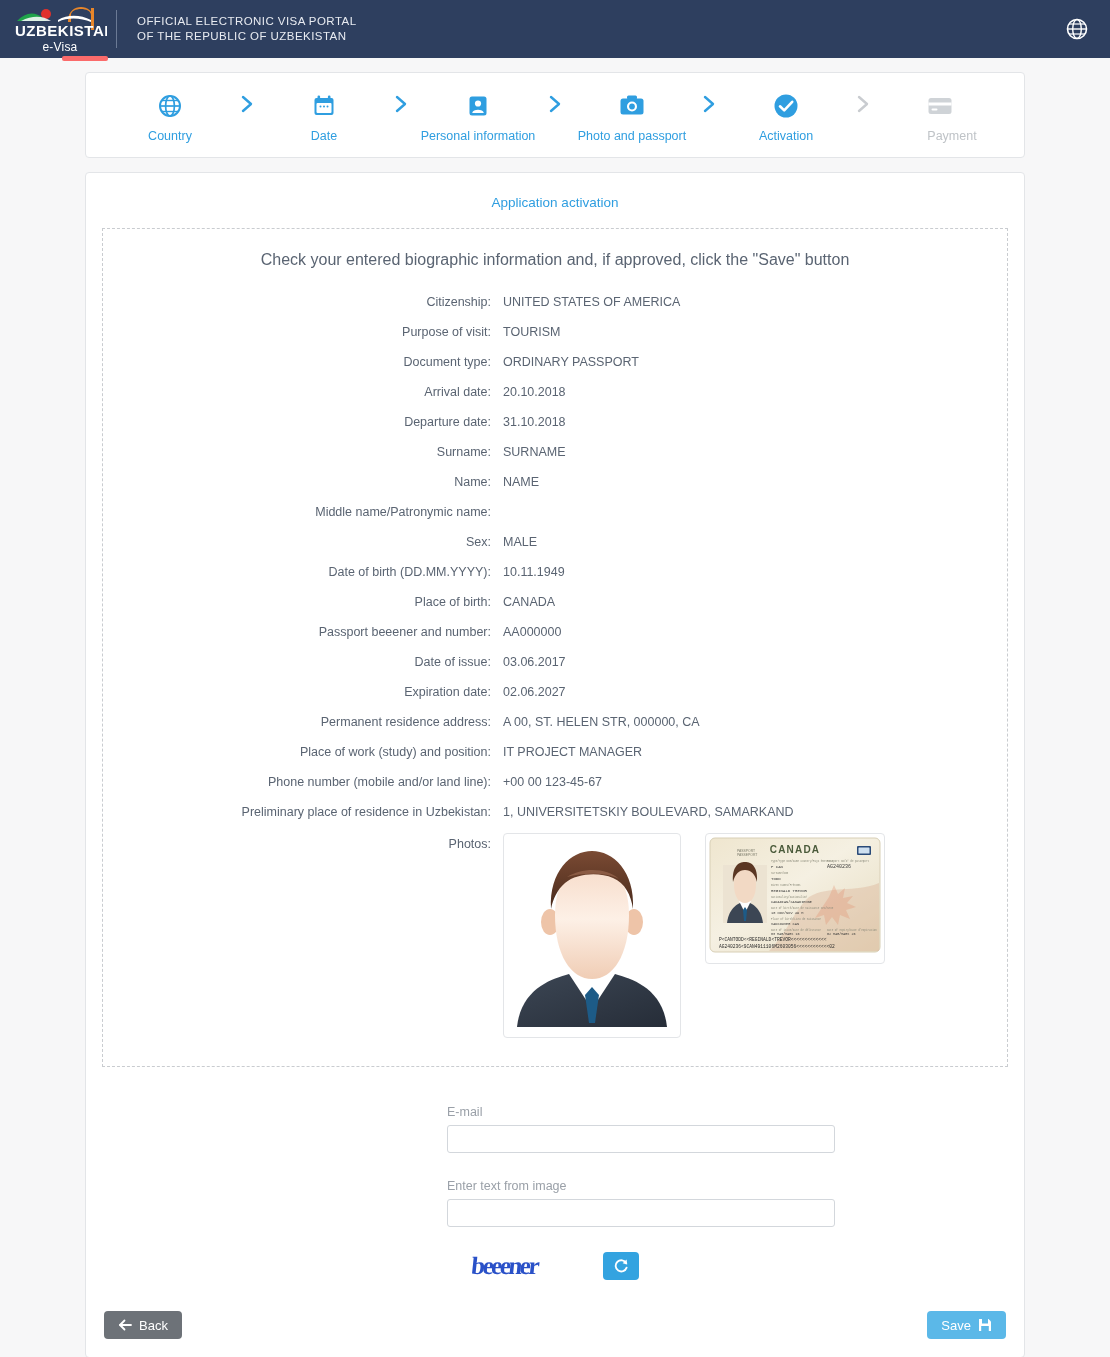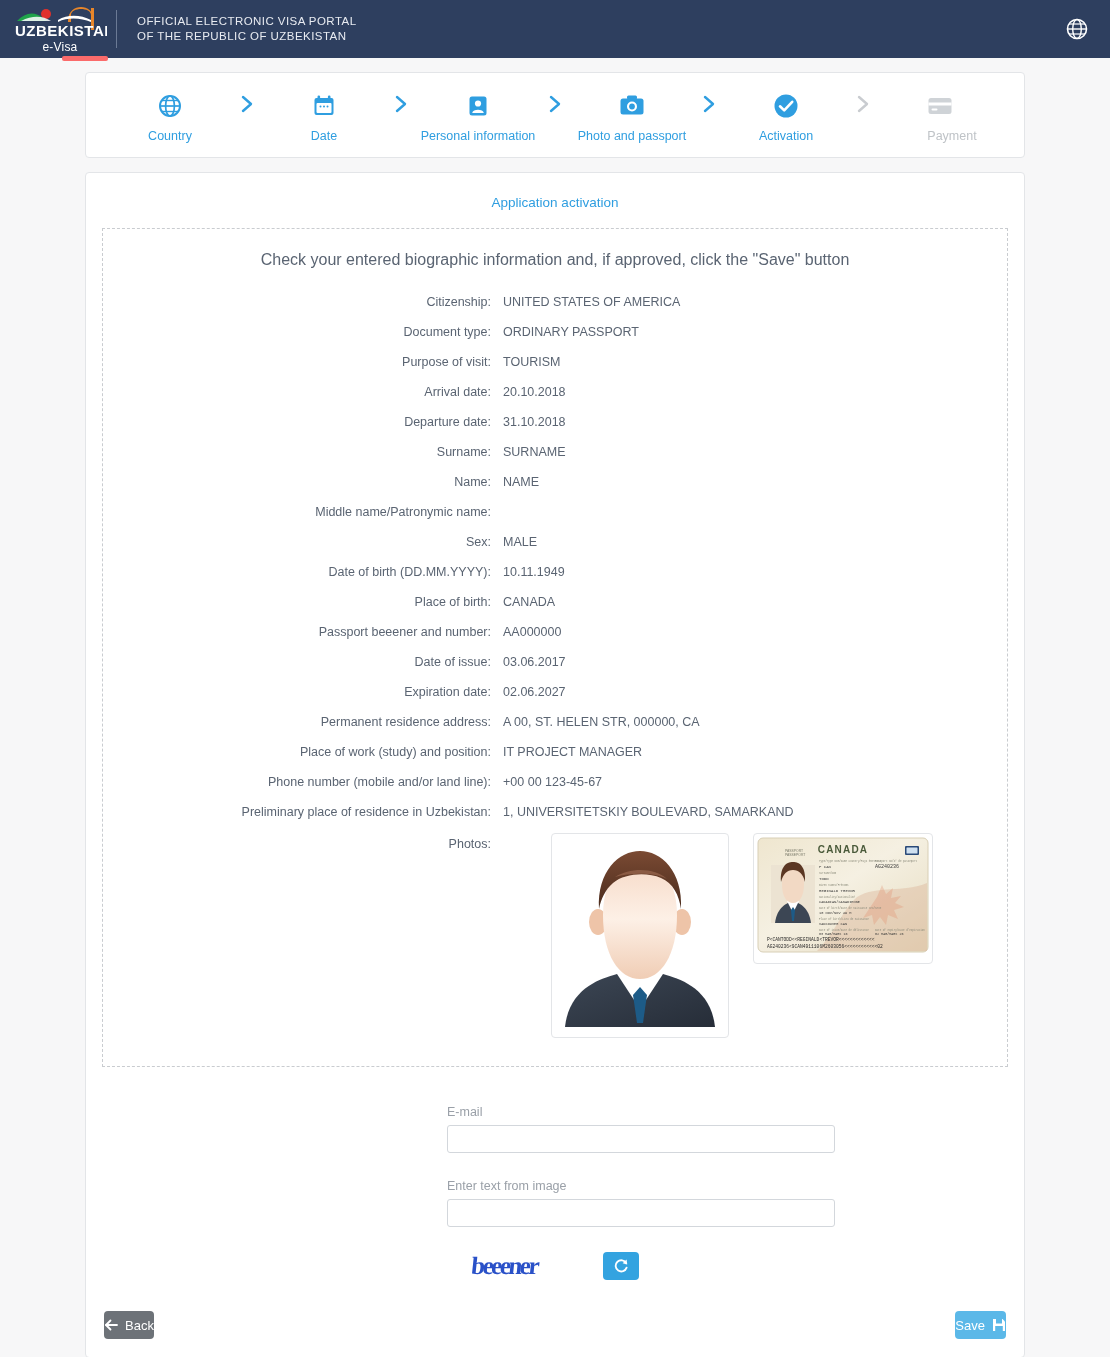--- a/index.html
+++ b/index.html
@@ -149,21 +149,21 @@
     line-height: 22px;
   }
   .info-value {
     flex: 1;
     font-size: 12.5px;
     color: #5a6472;
     line-height: 22px;
   }
 
   
-  .photos-row { align-items: flex-start; padding-top: 6px; gap: 48px; }
+  .photos-row { align-items: flex-start; padding-top: 6px; }
   .photos-box { display: flex; align-items: flex-start; gap: 24px; }
   .photo-frame {
     border: 1px solid #e3e5e8;
     border-radius: 4px;
     background: #fff;
     padding: 3px;
   }
   .photo-portrait { width: 170px; height: 190px; }
   .photo-passport { width: 172px; height: 116px; }
 
@@ -222,21 +222,21 @@
   .btn {
     border: none;
     border-radius: 4px;
     font-family: "Liberation Sans", sans-serif;
     font-size: 13px;
     color: #fff;
     height: 28px;
     display: inline-flex;
     align-items: center;
     gap: 7px;
-    padding: 0 0;
+    padding: 0 14px;
     cursor: pointer;
   }
   .btn-back { background: #6d7278; }
   .btn-save { background: #5bb8e8; }
   .bottom-space { height: 36px; }
 </style>
 </head>
 <body>
 
 <div class="topbar">
@@ -383,26 +383,26 @@
 
   <div class="dashed">
     <div class="panel-heading">Check your entered biographic information and, if approved, click the "Save" button</div>
 
     <div id="info-rows">
         <div class="info-row">
           <div class="info-label">Citizenship:</div>
           <div class="info-value">UNITED STATES OF AMERICA</div>
         </div>
         <div class="info-row">
+          <div class="info-label">Purpose of visit:</div>
+          <div class="info-value">TOURISM</div>
+        </div>
+        <div class="info-row">
           <div class="info-label">Document type:</div>
           <div class="info-value">ORDINARY PASSPORT</div>
-        </div>
-        <div class="info-row">
-          <div class="info-label">Purpose of visit:</div>
-          <div class="info-value">TOURISM</div>
         </div>
         <div class="info-row">
           <div class="info-label">Arrival date:</div>
           <div class="info-value">20.10.2018</div>
         </div>
         <div class="info-row">
           <div class="info-label">Departure date:</div>
           <div class="info-value">31.10.2018</div>
         </div>
         <div class="info-row">

